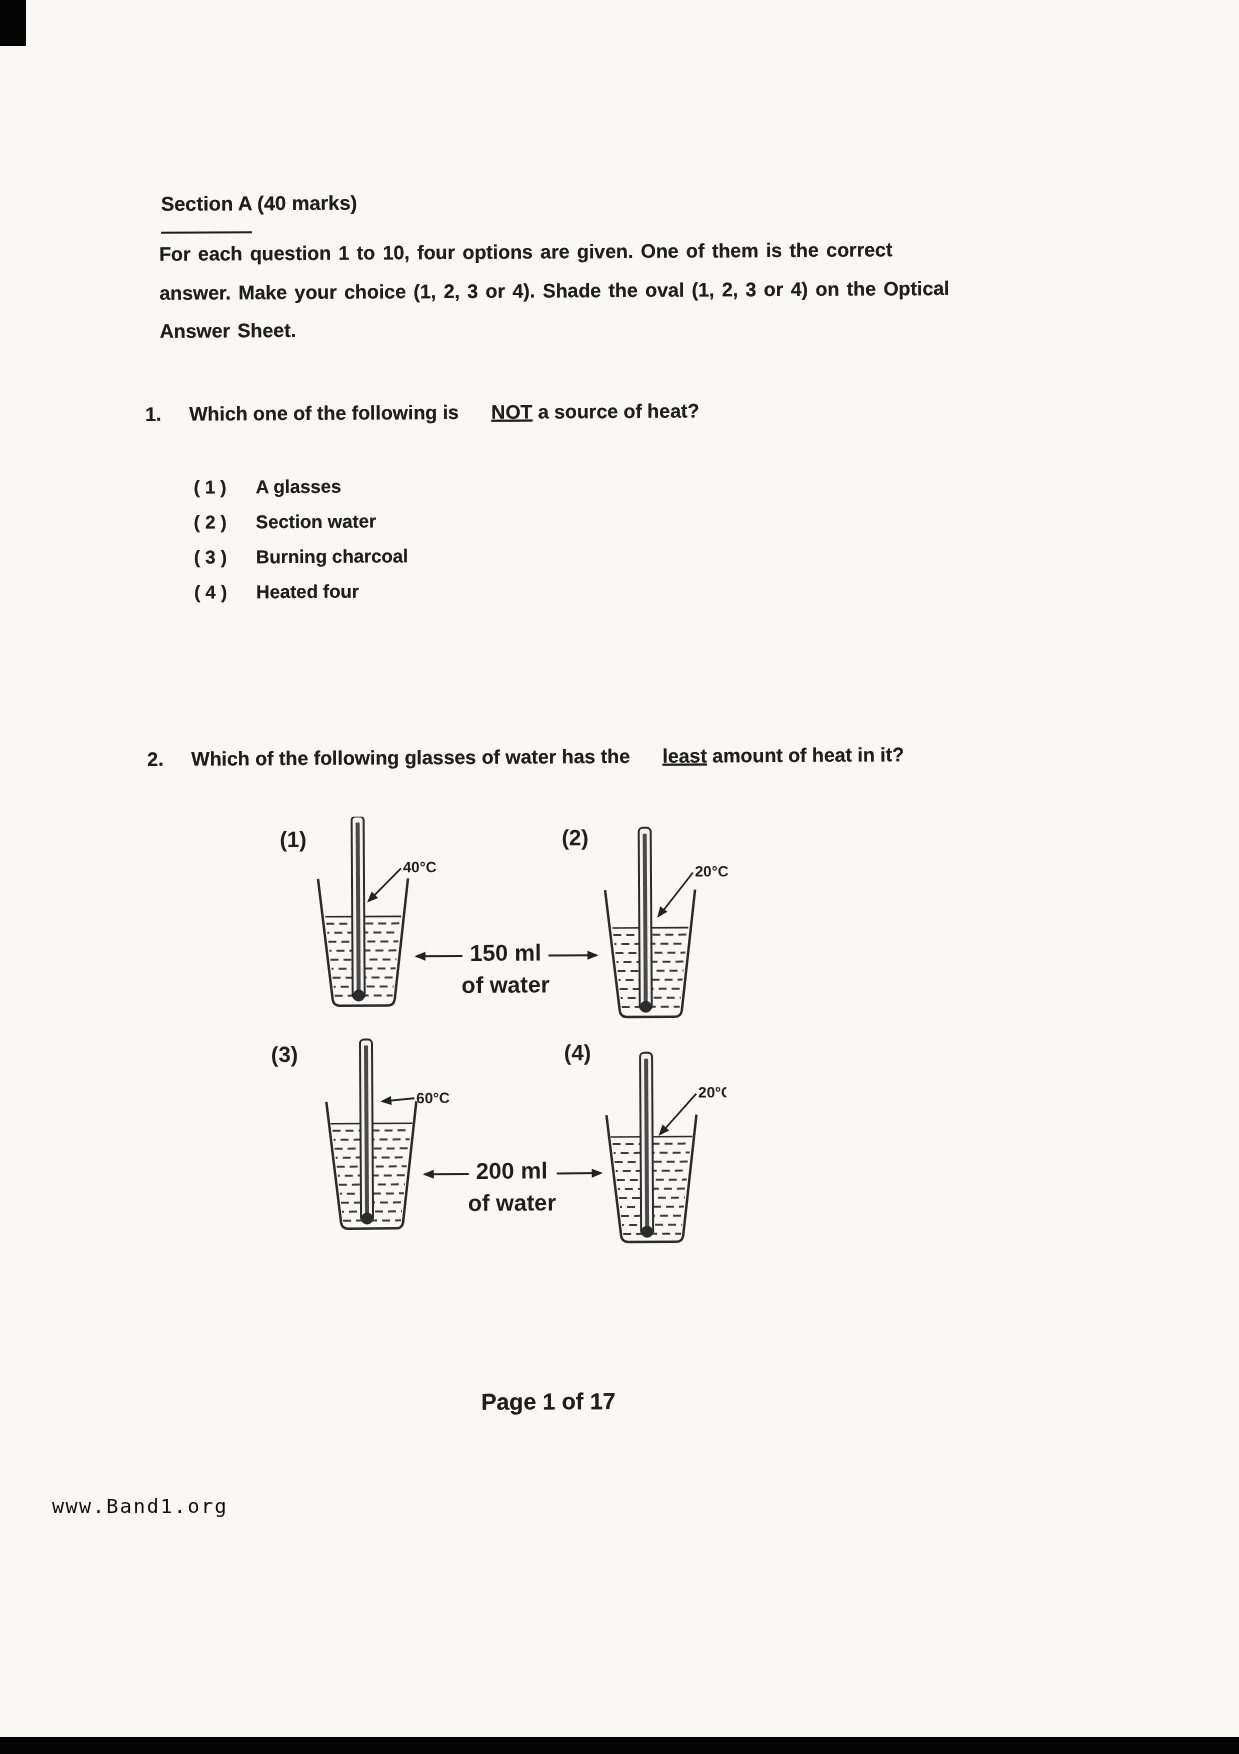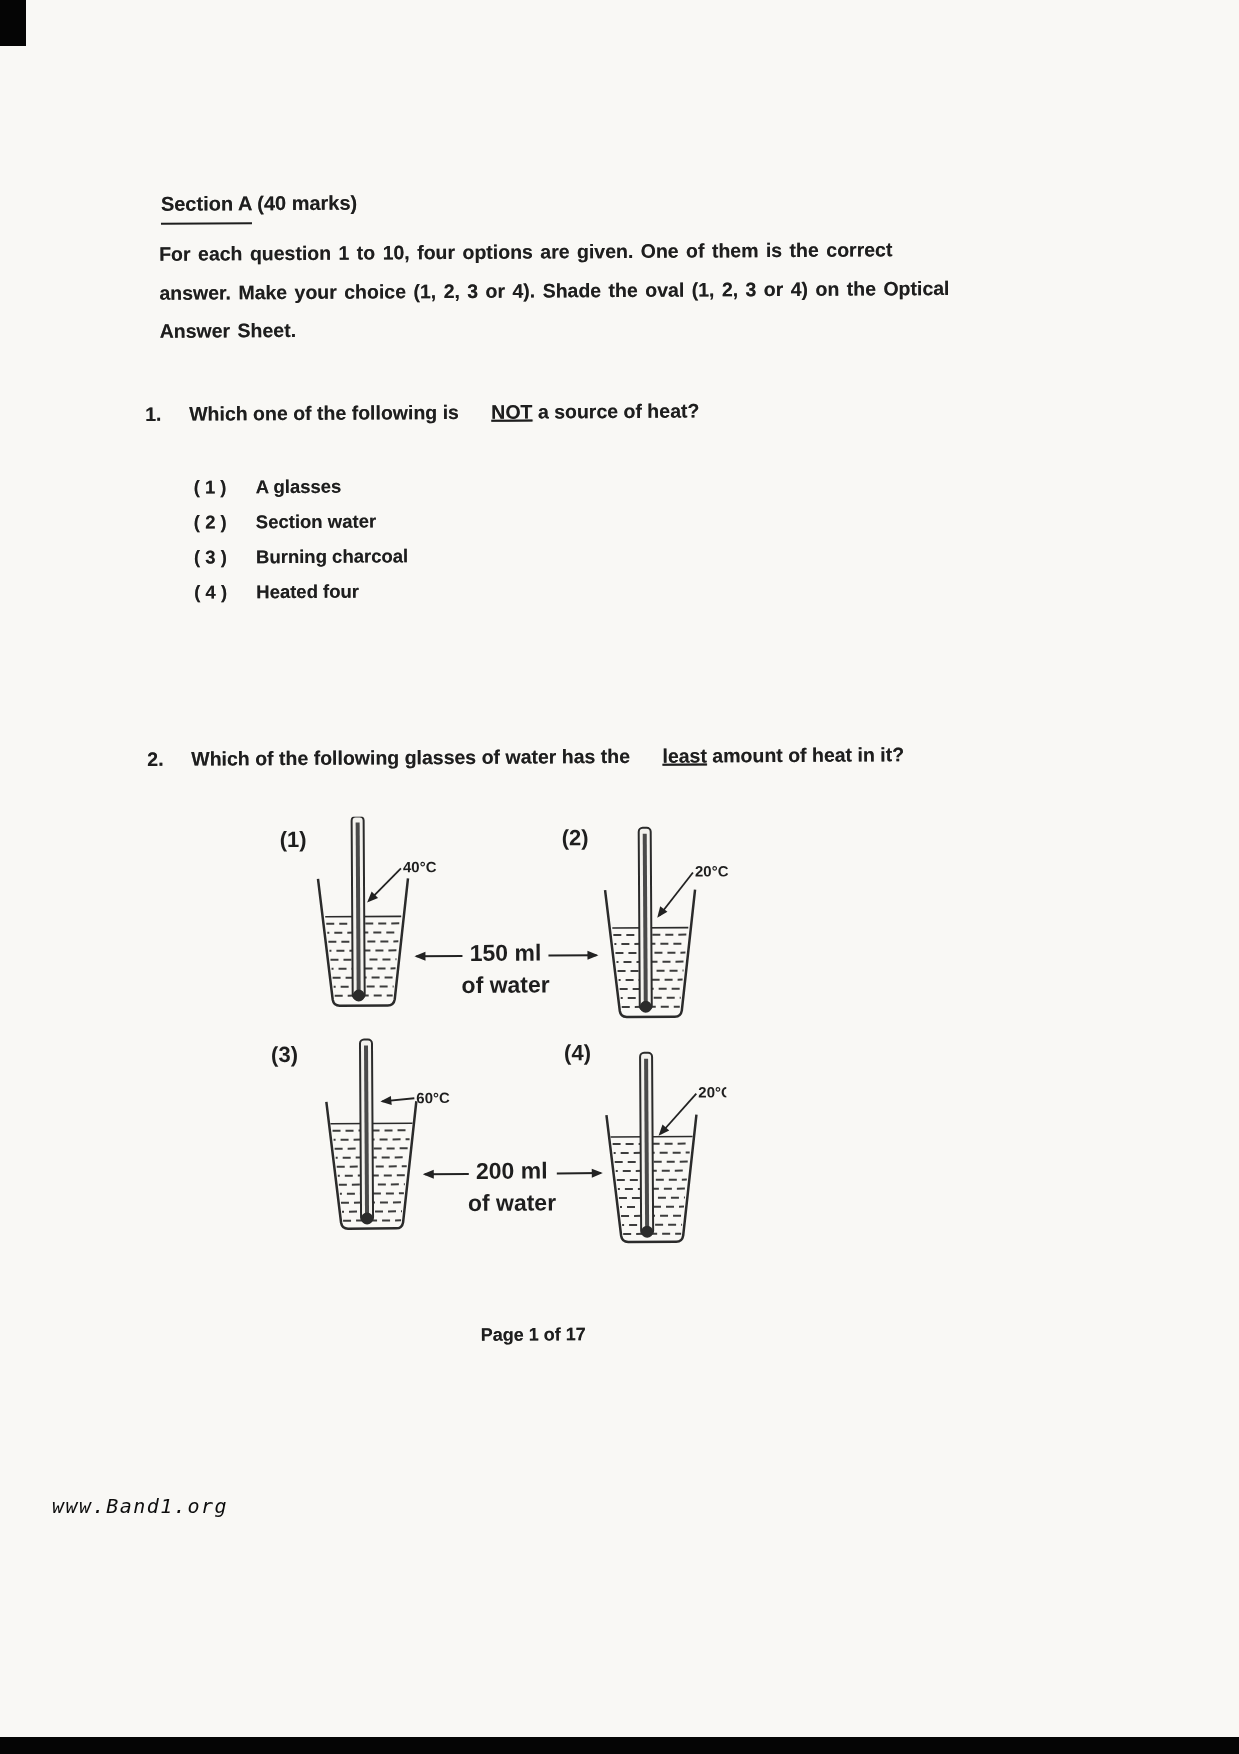--- a/index.html
+++ b/index.html
@@ -16,21 +16,21 @@
     transform:rotate(-0.35deg);
     transform-origin:620px 880px;
   }
   .txt { text-shadow:0 0 0.6px rgba(0,0,0,0.5); }
 
   .section-heading {
     position:absolute; left:165px; top:190px;
     font-size:20px; font-weight:bold; margin:0;
   }
   .section-heading .u-part {
-    border-bottom:2.5px solid #1e1e1e; padding-bottom:8px;
+    border-bottom:2.5px solid #1e1e1e; padding-bottom:17px;
   }
 
   .instructions {
     position:absolute; left:163px; top:232px; width:800px;
     font-size:19.5px; font-weight:bold; line-height:38.5px;
     word-spacing:2px;
   }
 
   .question {
     position:absolute; left:148px; display:flex;
@@ -51,27 +51,27 @@
   .hatch  { stroke:#3d3d3d; stroke-width:2; stroke-dasharray:8 5; }
   .hatch2 { stroke:#3d3d3d; stroke-width:2; stroke-dasharray:8 5; stroke-dashoffset:6; }
   .tube { fill:#f3f2ee; stroke:#2b2b2b; stroke-width:2; }
   .mercury { stroke:#4a4a4a; stroke-width:4; }
   .bulb { fill:#2b2b2b; }
   .arrow-line { stroke:#222; stroke-width:1.8; fill:none; }
   .arrow-head { fill:#222; }
   .conn { stroke:#222; stroke-width:2; }
 
   .page-footer {
-    position:absolute; left:478px; top:1324px;
-    font-size:18px; font-weight:600;
+    position:absolute; left:478px; top:1388px;
+    font-size:23px; font-weight:600;
   }
   .watermark {
     position:absolute; left:52px; top:1494px;
     font-family:"DejaVu Sans Mono", monospace;
-    font-size:20px; letter-spacing:1.5px; color:#0d0d0d;font-style:italic;
+    font-size:20px; letter-spacing:1.5px; color:#0d0d0d;
   }
 
   .scan-corner {
     position:absolute; left:0; top:0; width:26px; height:46px; background:#050505;
   }
   .scan-bottom-bar {
     position:absolute; left:0; top:1737px; width:1239px; height:17px; background:#050505;
   }
 </style>
 </head>

